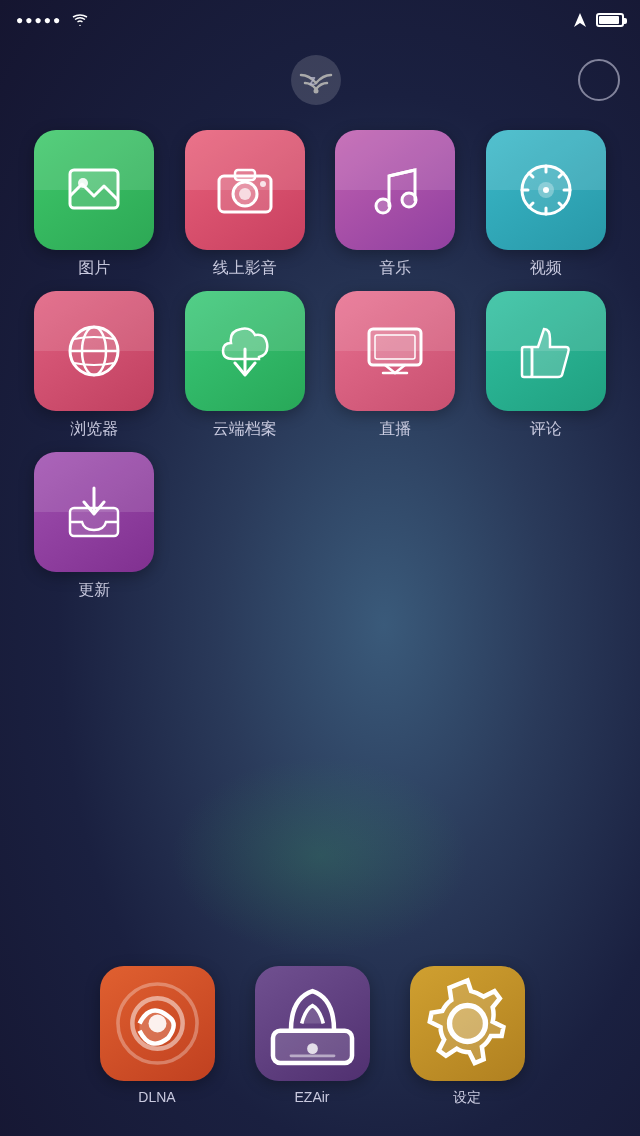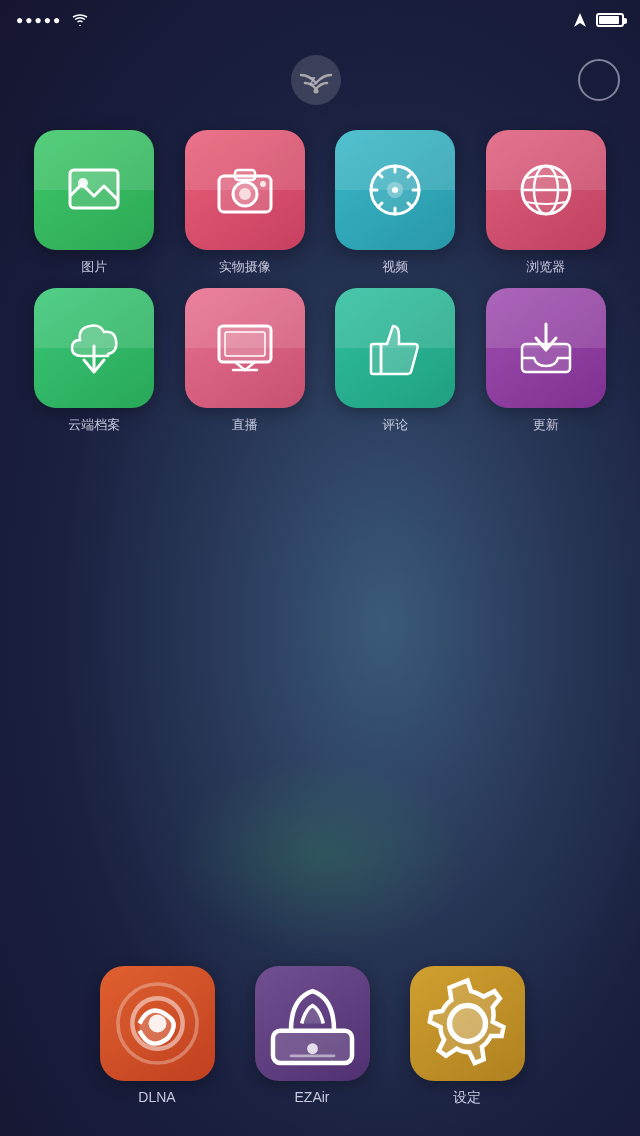--- a/index.html
+++ b/index.html
@@ -96,21 +96,21 @@
       height: 120px;
       border-radius: 22px;
       display: flex;
       align-items: center;
       justify-content: center;
       position: relative;
       overflow: hidden;
     }
     .icon-box svg { width: 64px; height: 64px; }
     .icon-label {
-      font-size: 13px;
+      font-size: 16px;
       color: rgba(220,220,240,0.9);
       text-align: center;
     }
 
     
     .spacer { height: 30px; }
 
     
     .dock {
       position: absolute;
@@ -246,21 +246,32 @@
     <div class="grid-item">
     <div class="icon-box bg-pink glow">
       <svg viewBox="0 0 64 64" fill="none" xmlns="http://www.w3.org/2000/svg">
       <rect x="6" y="18" width="52" height="36" rx="5" stroke="white" stroke-width="3" fill="rgba(255,255,255,0.15)"></rect>
       <circle cx="32" cy="36" r="12" stroke="white" stroke-width="3" fill="rgba(255,255,255,0.2)"></circle>
       <circle cx="32" cy="36" r="6" fill="white" opacity="0.7"></circle>
       <rect x="22" y="12" width="20" height="10" rx="3" stroke="white" stroke-width="2.5" fill="rgba(255,255,255,0.15)"></rect>
       <circle cx="50" cy="26" r="3" fill="white" opacity="0.8"></circle>
     </svg>
     </div>
-    <span class="icon-label">实物摄像</span>
+    <span class="icon-label">线上影音</span>
+  </div>
+    <div class="grid-item">
+    <div class="icon-box bg-purple glow">
+      <svg viewBox="0 0 64 64" fill="none" xmlns="http://www.w3.org/2000/svg">
+      <path d="M26 48 L26 18 L52 12 L52 42" stroke="white" stroke-width="3" fill="none" stroke-linecap="round"></path>
+      <line x1="26" y1="18" x2="52" y2="12" stroke="white" stroke-width="3"></line>
+      <circle cx="20" cy="48" r="7" stroke="white" stroke-width="3" fill="rgba(255,255,255,0.2)"></circle>
+      <circle cx="46" cy="42" r="7" stroke="white" stroke-width="3" fill="rgba(255,255,255,0.2)"></circle>
+    </svg>
+    </div>
+    <span class="icon-label">音乐</span>
   </div>
     <div class="grid-item">
     <div class="icon-box bg-teal glow">
       <svg viewBox="0 0 64 64" fill="none" xmlns="http://www.w3.org/2000/svg">
       <circle cx="32" cy="32" r="24" stroke="white" stroke-width="3" fill="rgba(255,255,255,0.1)"></circle>
       <circle cx="32" cy="32" r="8" fill="white" opacity="0.3"></circle>
       <circle cx="32" cy="32" r="3" fill="white"></circle>
       <path d="M32 8 L32 14 M32 50 L32 56 M8 32 L14 32 M50 32 L56 32" stroke="white" stroke-width="3" stroke-linecap="round"></path>
       <path d="M15 15 L19 19 M45 45 L49 49 M15 49 L19 45 M45 19 L49 15" stroke="white" stroke-width="3" stroke-linecap="round"></path>
     </svg>

